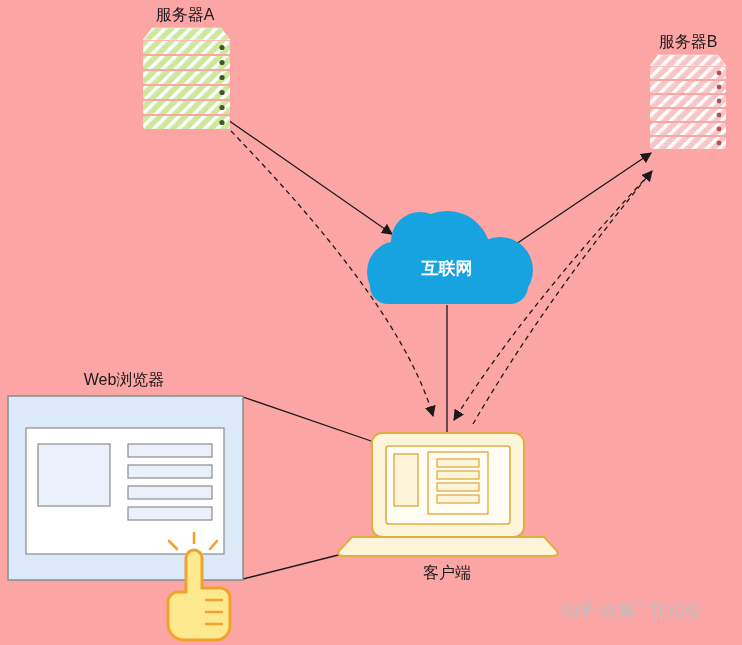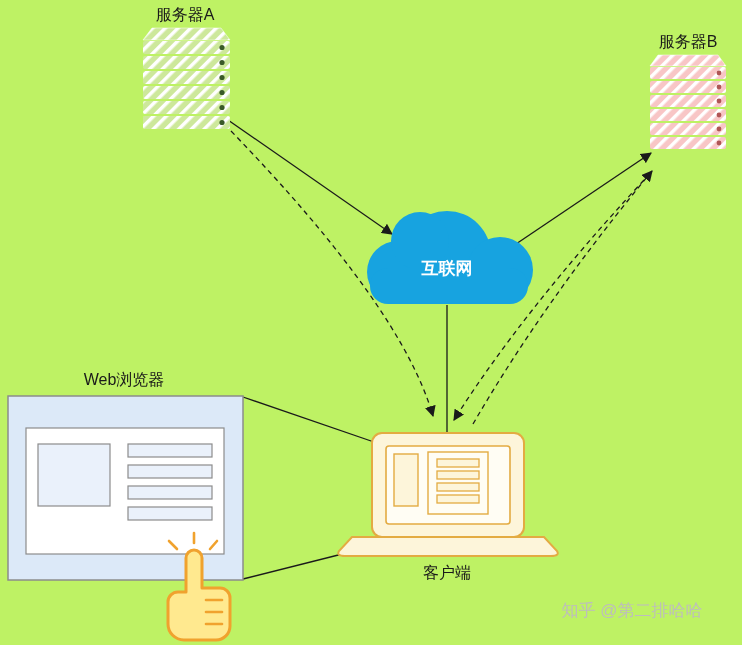--- a/index.html
+++ b/index.html
@@ -1,19 +1,19 @@
 <!DOCTYPE html>
 <html><head>
 <meta charset="utf-8">
 <style>
   html,body{margin:0;padding:0;background:#ffffff;}
   .canvas{
     position:relative;
     width:742px;height:645px;
-    background:#bef264;
+    background:#fca5a5;
     font-family:"Liberation Sans", sans-serif;
     overflow:hidden;
   }
   svg{display:block;}
   text{font-family:"Liberation Sans", sans-serif;}
   .node-label{font-size:16px;fill:#1a1a1a;}
   .cloud-label{font-size:17px;font-weight:bold;}
   .watermark{font-size:17px;fill:#bdbdbd;}
 </style>
 </head>

